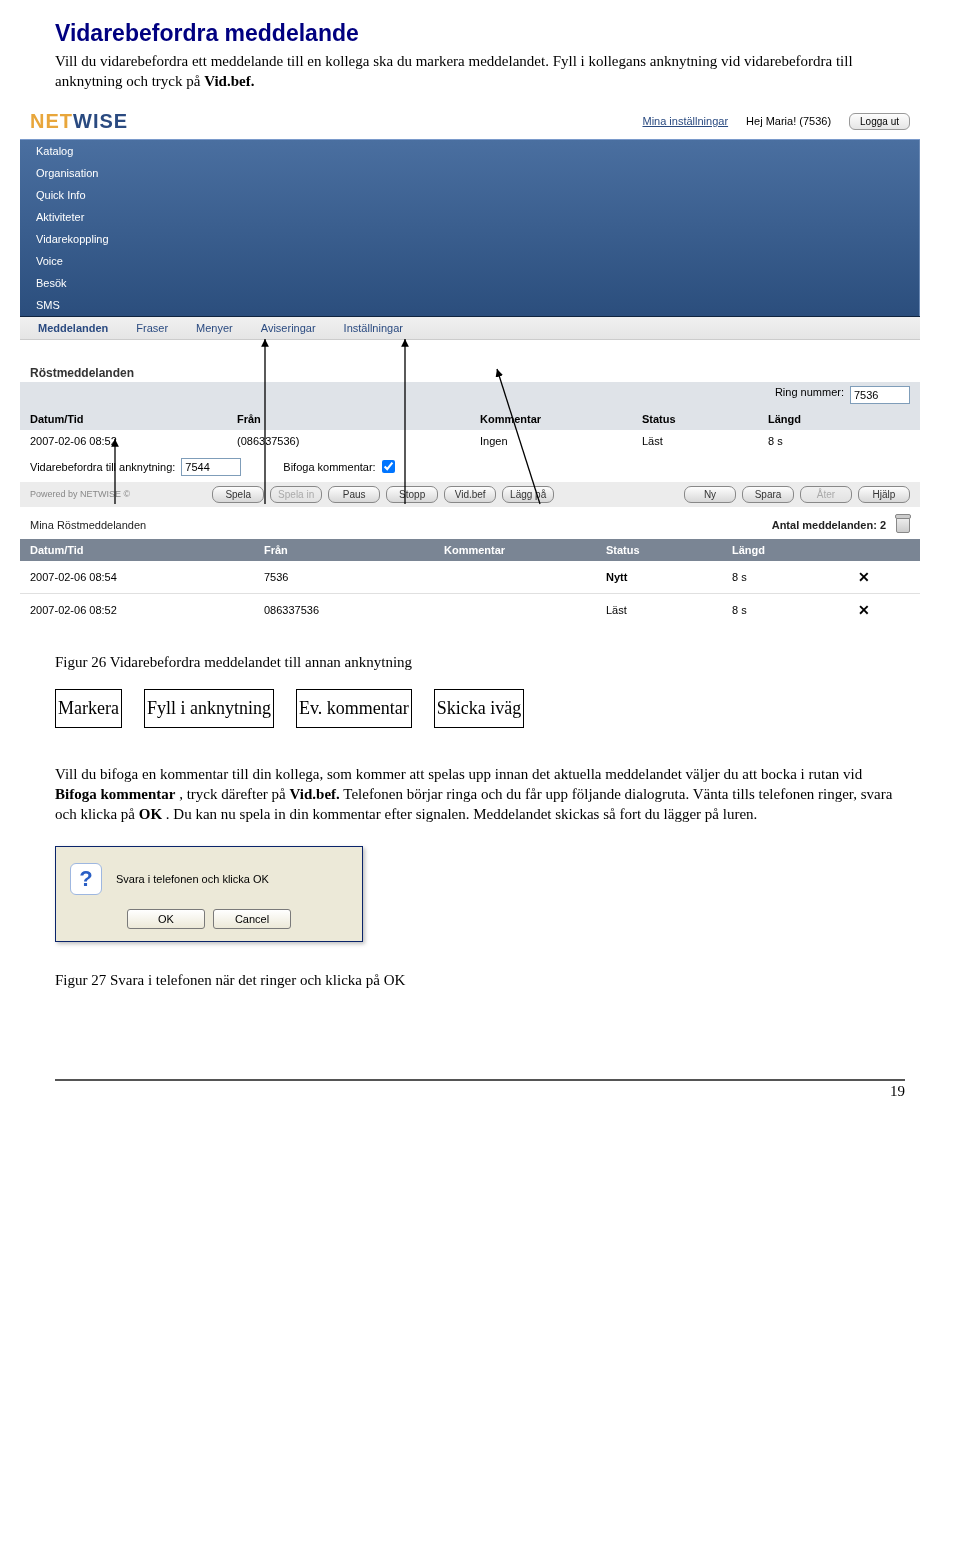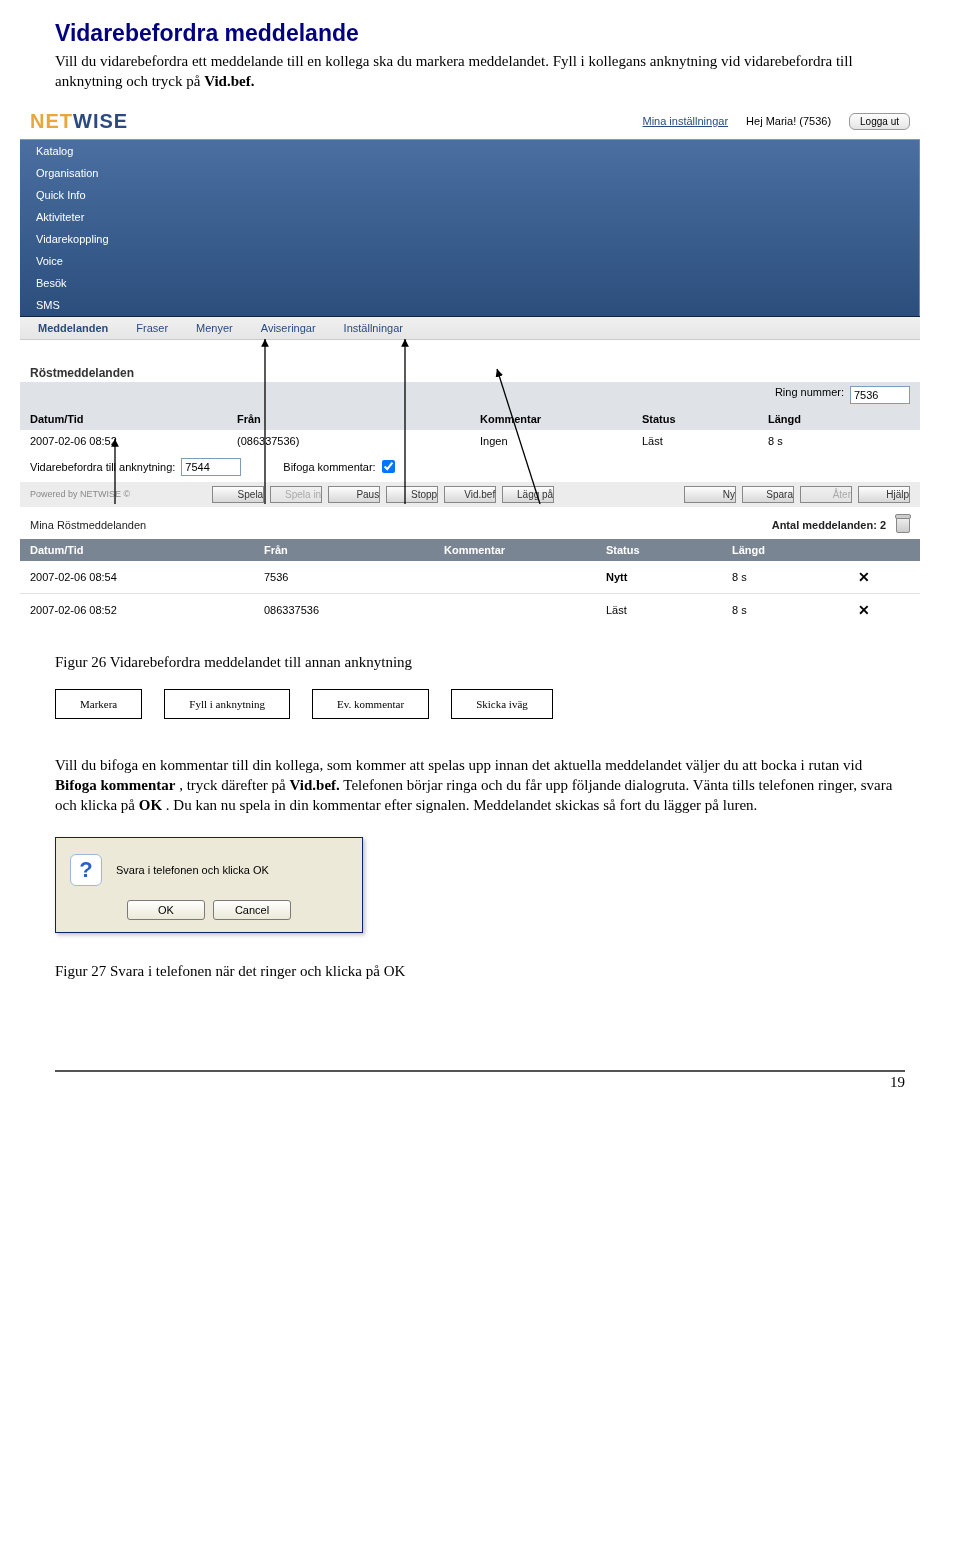--- a/index.html
+++ b/index.html
@@ -69,21 +69,21 @@
   .hdr1 th { text-align:left; font-weight:bold; padding:5px 10px; font-size:11px; }
   .td1 { padding:5px 10px; }
   .fwd-row { display:flex; align-items:center; gap:6px; padding:6px 10px; }
   .btnrow {
     display:flex; gap:6px; justify-content:flex-start;
     background:#ececec; padding:4px 10px; align-items:center;
   }
   .btnrow .spacer { flex:1; }
   .abtn {
     background:linear-gradient(#fdfdfd,#d8d8d8); border:1px solid #888;
-    border-radius:0; padding:2px 0; width:52px; text-align:right;
+    border-radius:7px; padding:2px 0; width:52px; text-align:center;
     font-size:10px; color:#333; cursor:pointer;
   }
   .abtn.dis { color:#aaa; background:linear-gradient(#f0f0f0,#e2e2e2); }
   .poweredby { font-size:9px; color:#888; padding:2px 10px 6px; }
   .mina-row {
     display:flex; align-items:center; justify-content:space-between;
     padding:10px 10px 6px; color:#222;
   }
   .trash { width:14px; height:16px; border:1px solid #888; border-radius:2px;
            background:linear-gradient(#eee,#ccc); position:relative; }
@@ -92,21 +92,21 @@
   .hdr2 { background:#7a8594; }
   .hdr2 th { color:#fff; text-align:left; font-weight:bold; padding:5px 10px; font-size:11px;}
   .row2 td { padding:8px 10px; }
   .divider td { border-top:1px solid #e0e0e0; }
   .xmark { font-weight:bold; font-size:14px; cursor:pointer; }
 
   
   .arrows { position:absolute; left:0; top:0; width:900px; height:410px; pointer-events:none;}
   .caption { font-style: normal; margin-top: 28px; }
   .boxrow { display:flex; gap:22px; margin-top:18px; }
-  .labelbox { border:1.5px solid #000; padding:8px 24px; font-size:11px; }
+  .labelbox { border:1.5px solid #000; padding:8px 2px; font-size:18px; }
   .body2 { margin-top:36px; }
   .dialog {
     margin-top:22px; width:308px; font-family: Tahoma, Arial, sans-serif;
     border:1px solid #0a246a; background:#ece9d8;
     box-shadow: 2px 2px 4px rgba(0,0,0,0.25);
   }
   .dlg-title {
     background: linear-gradient(#3a80e8,#1c5fce 40%,#0a49b5);
     display:flex; justify-content:space-between; align-items:center;
     padding:3px 5px 4px 8px;

